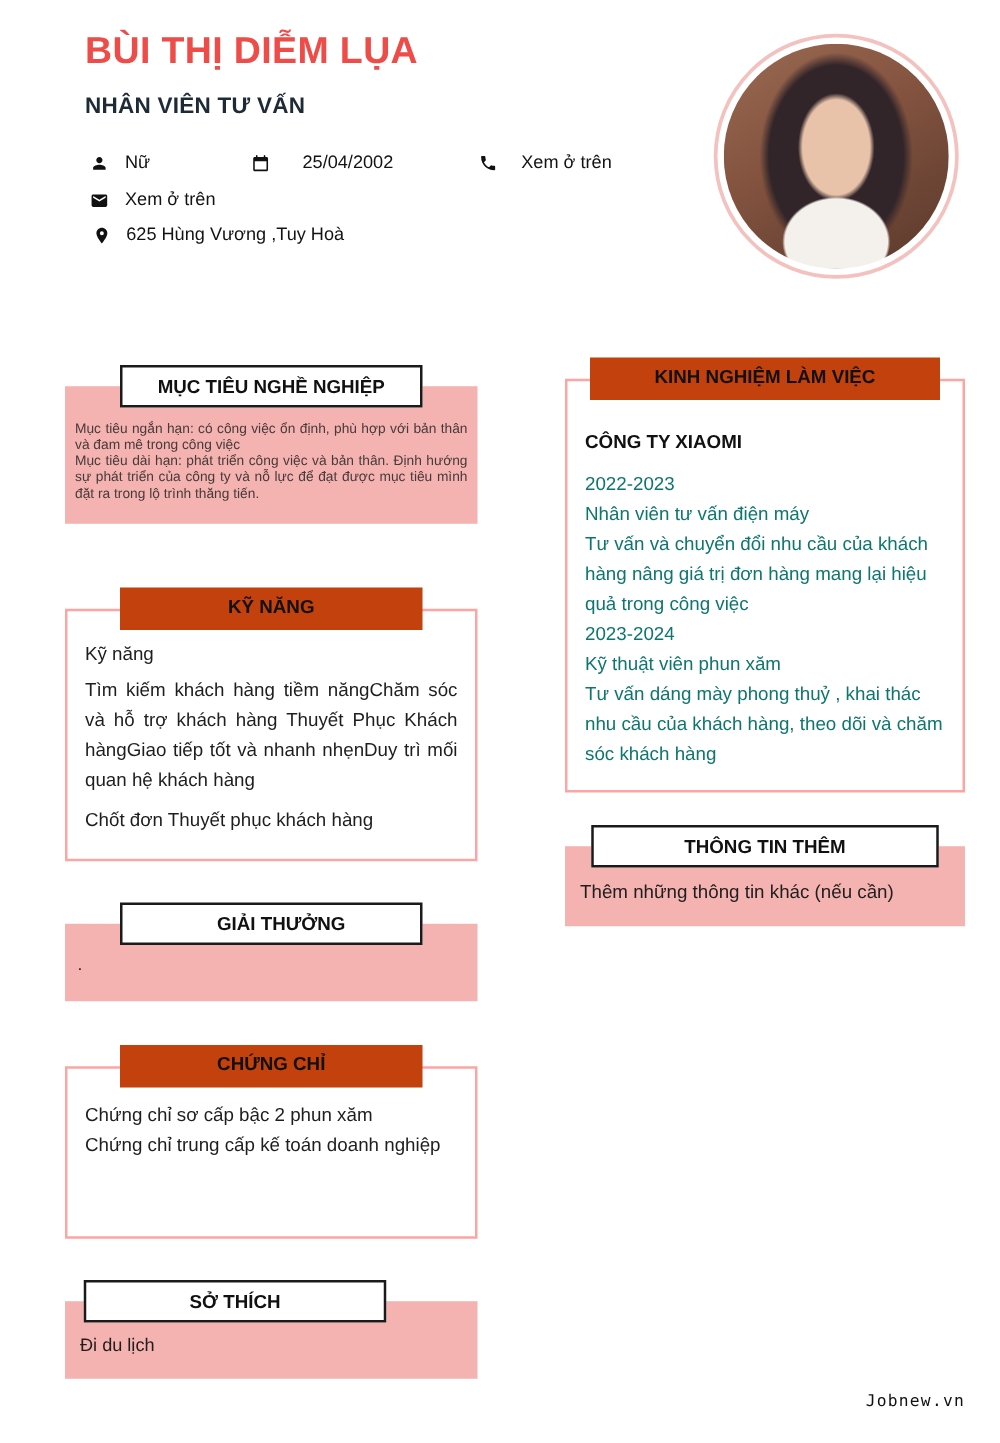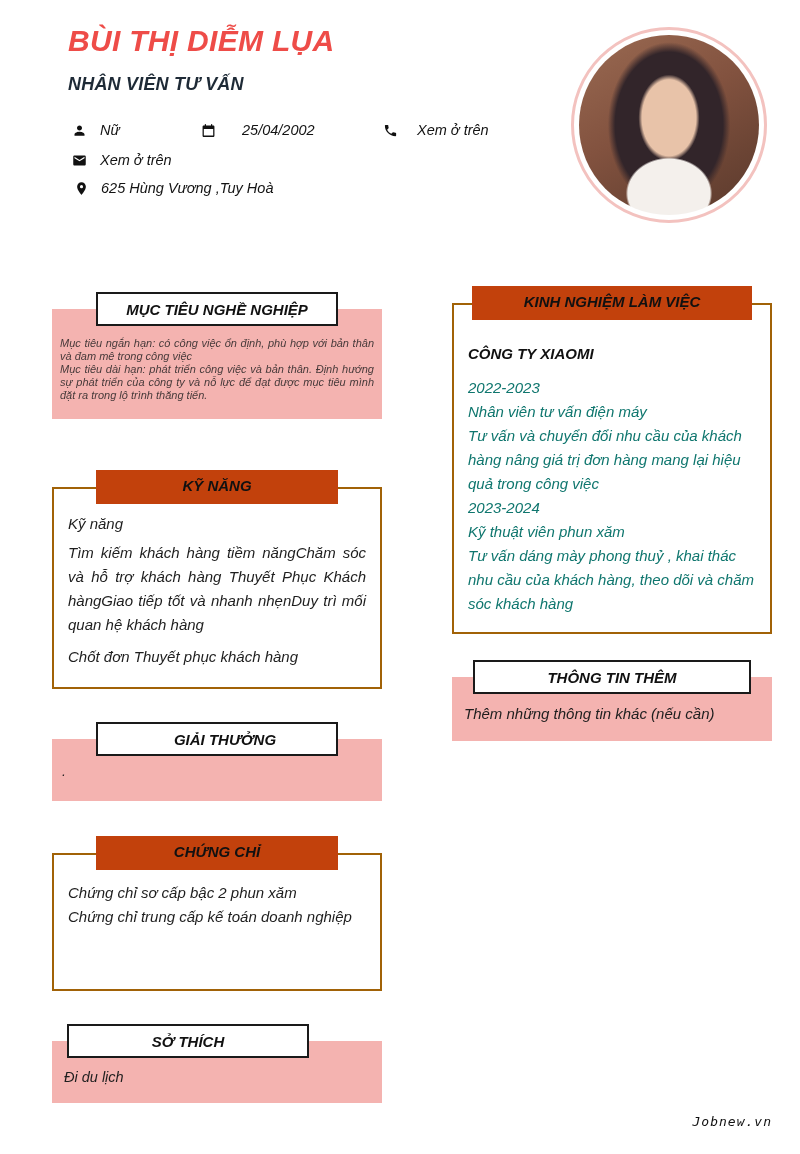--- a/index.html
+++ b/index.html
@@ -5,21 +5,20 @@
   * { margin: 0; padding: 0; box-sizing: border-box; }
   html, body { background: #ffffff; }
   body { font-family: "Liberation Sans", sans-serif; color: #1e1e1e; }
   .page {
     position: relative;
     width: 800px;
     height: 1154px;
     background: #ffffff;
     overflow: hidden;
     margin: 0 auto;
-    font-style: italic;
   }
 
   
   .name {
     position: absolute; left: 68px; top: 24px;
     font-size: 30px; font-weight: bold; color: #ee4c48;
     letter-spacing: 0.3px;
   }
   .job-title {
     position: absolute; left: 68px; top: 74px;
@@ -52,21 +51,21 @@
   .sec { position: absolute; }
   .sec-h {
     position: relative; z-index: 2; margin: 0 auto;
     height: 34px; line-height: 32px; text-align: center;
     font-weight: bold; font-size: 15px; color: #111;
   }
   .sec-h.boxed { background: #ffffff; border: 2px solid #1a1a1a; }
   .sec-h.pink  { background: #c2410c; }
   .sec-b { position: relative; z-index: 1; margin-top: -17px; }
   .sec-b.pink  { background: #f4b3b0; }
-  .sec-b.boxed { background: #ffffff; border: 2px solid #a16207; }
+  .sec-b.boxed { background: #ffffff; border: 2px solid #fca5a5; }
   .pre { white-space: pre-line; }
 
   
   .objective-body {
     min-height: 110px; padding: 28px 8px 12px 8px;
     font-size: 11px; line-height: 13px; color: #473a3a;
     text-align: justify;
   }
   
   .skills-body { min-height: 202px; padding: 26px 14px 14px 14px; font-size: 15px; }

